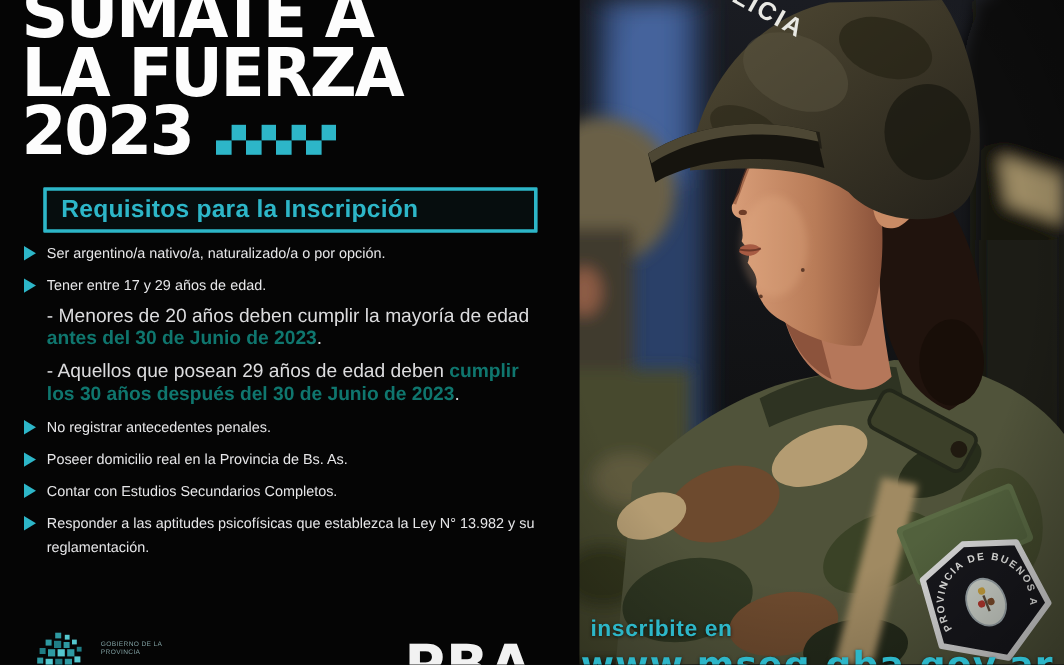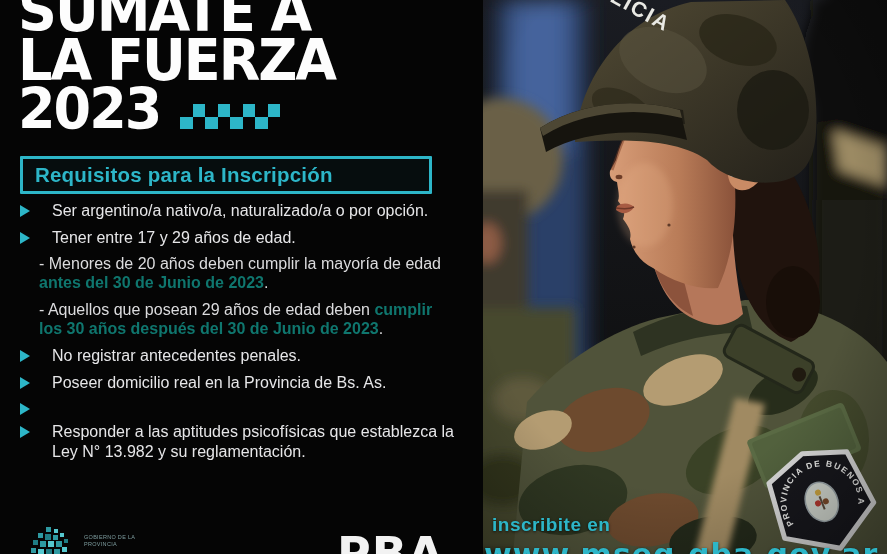--- a/index.html
+++ b/index.html
@@ -23,28 +23,28 @@
     color:var(--title-white);
   }
   .title-line{white-space:nowrap;transform:scaleY(1.04);transform-origin:left top;}
   .checker{
     position:absolute;left:180px;top:104px;
     display:grid;grid-template-columns:repeat(8,12.5px);grid-template-rows:repeat(2,12.5px);
   }
   .checker .c{width:12.5px;height:12.5px;}
   .checker .on{background:var(--accent-cyan);}
   .req-box{
-    position:absolute;left:20px;top:156px;width:412px;height:38px;
+    position:absolute;left:36px;top:156px;width:412px;height:38px;
     border:3px solid var(--accent-cyan);border-radius:1px;
     display:flex;align-items:center;padding-left:12px;
     background:rgba(45,182,200,0.05);
     color:var(--accent-cyan);font-size:20.5px;font-weight:bold;letter-spacing:0.2px;
   }
   .req-list{position:absolute;left:20px;top:201px;width:452px;color:var(--body-text);}
-  .req-item{display:flex;gap:22px;margin-bottom:6.5px;font-size:16px;line-height:20px;}
+  .req-item{display:flex;gap:9px;margin-bottom:6.5px;font-size:12px;line-height:20px;}
   .tri{
     flex:0 0 auto;width:0;height:0;margin-top:4px;
     border-left:10px solid var(--accent-cyan);
     border-top:6px solid transparent;border-bottom:6px solid transparent;
   }
   .req-sub{
     margin:1px 0 8px 19px;max-width:404px;
     font-size:16px;line-height:19px;color:#dcdcde;
   }
   .req-sub b{color:#0f766e;}
@@ -131,20 +131,21 @@
         <span>No registrar antecedentes penales.</span>
       </div>
 
       <div class="req-item">
         <span class="tri"></span>
         <span>Poseer domicilio real en la Provincia de Bs. As.</span>
       </div>
 
       <div class="req-item">
         <span class="tri"></span>
+        <span>Contar con Estudios Secundarios Completos.</span>
       </div>
 
       <div class="req-item">
         <span class="tri"></span>
         <span>Responder a las aptitudes psicofísicas que establezca la Ley N° 13.982 y su reglamentación.</span>
       </div>
 
     </div>
 
     <svg class="footer-gov-logo" width="52" height="40" viewBox="0 0 52 40">

